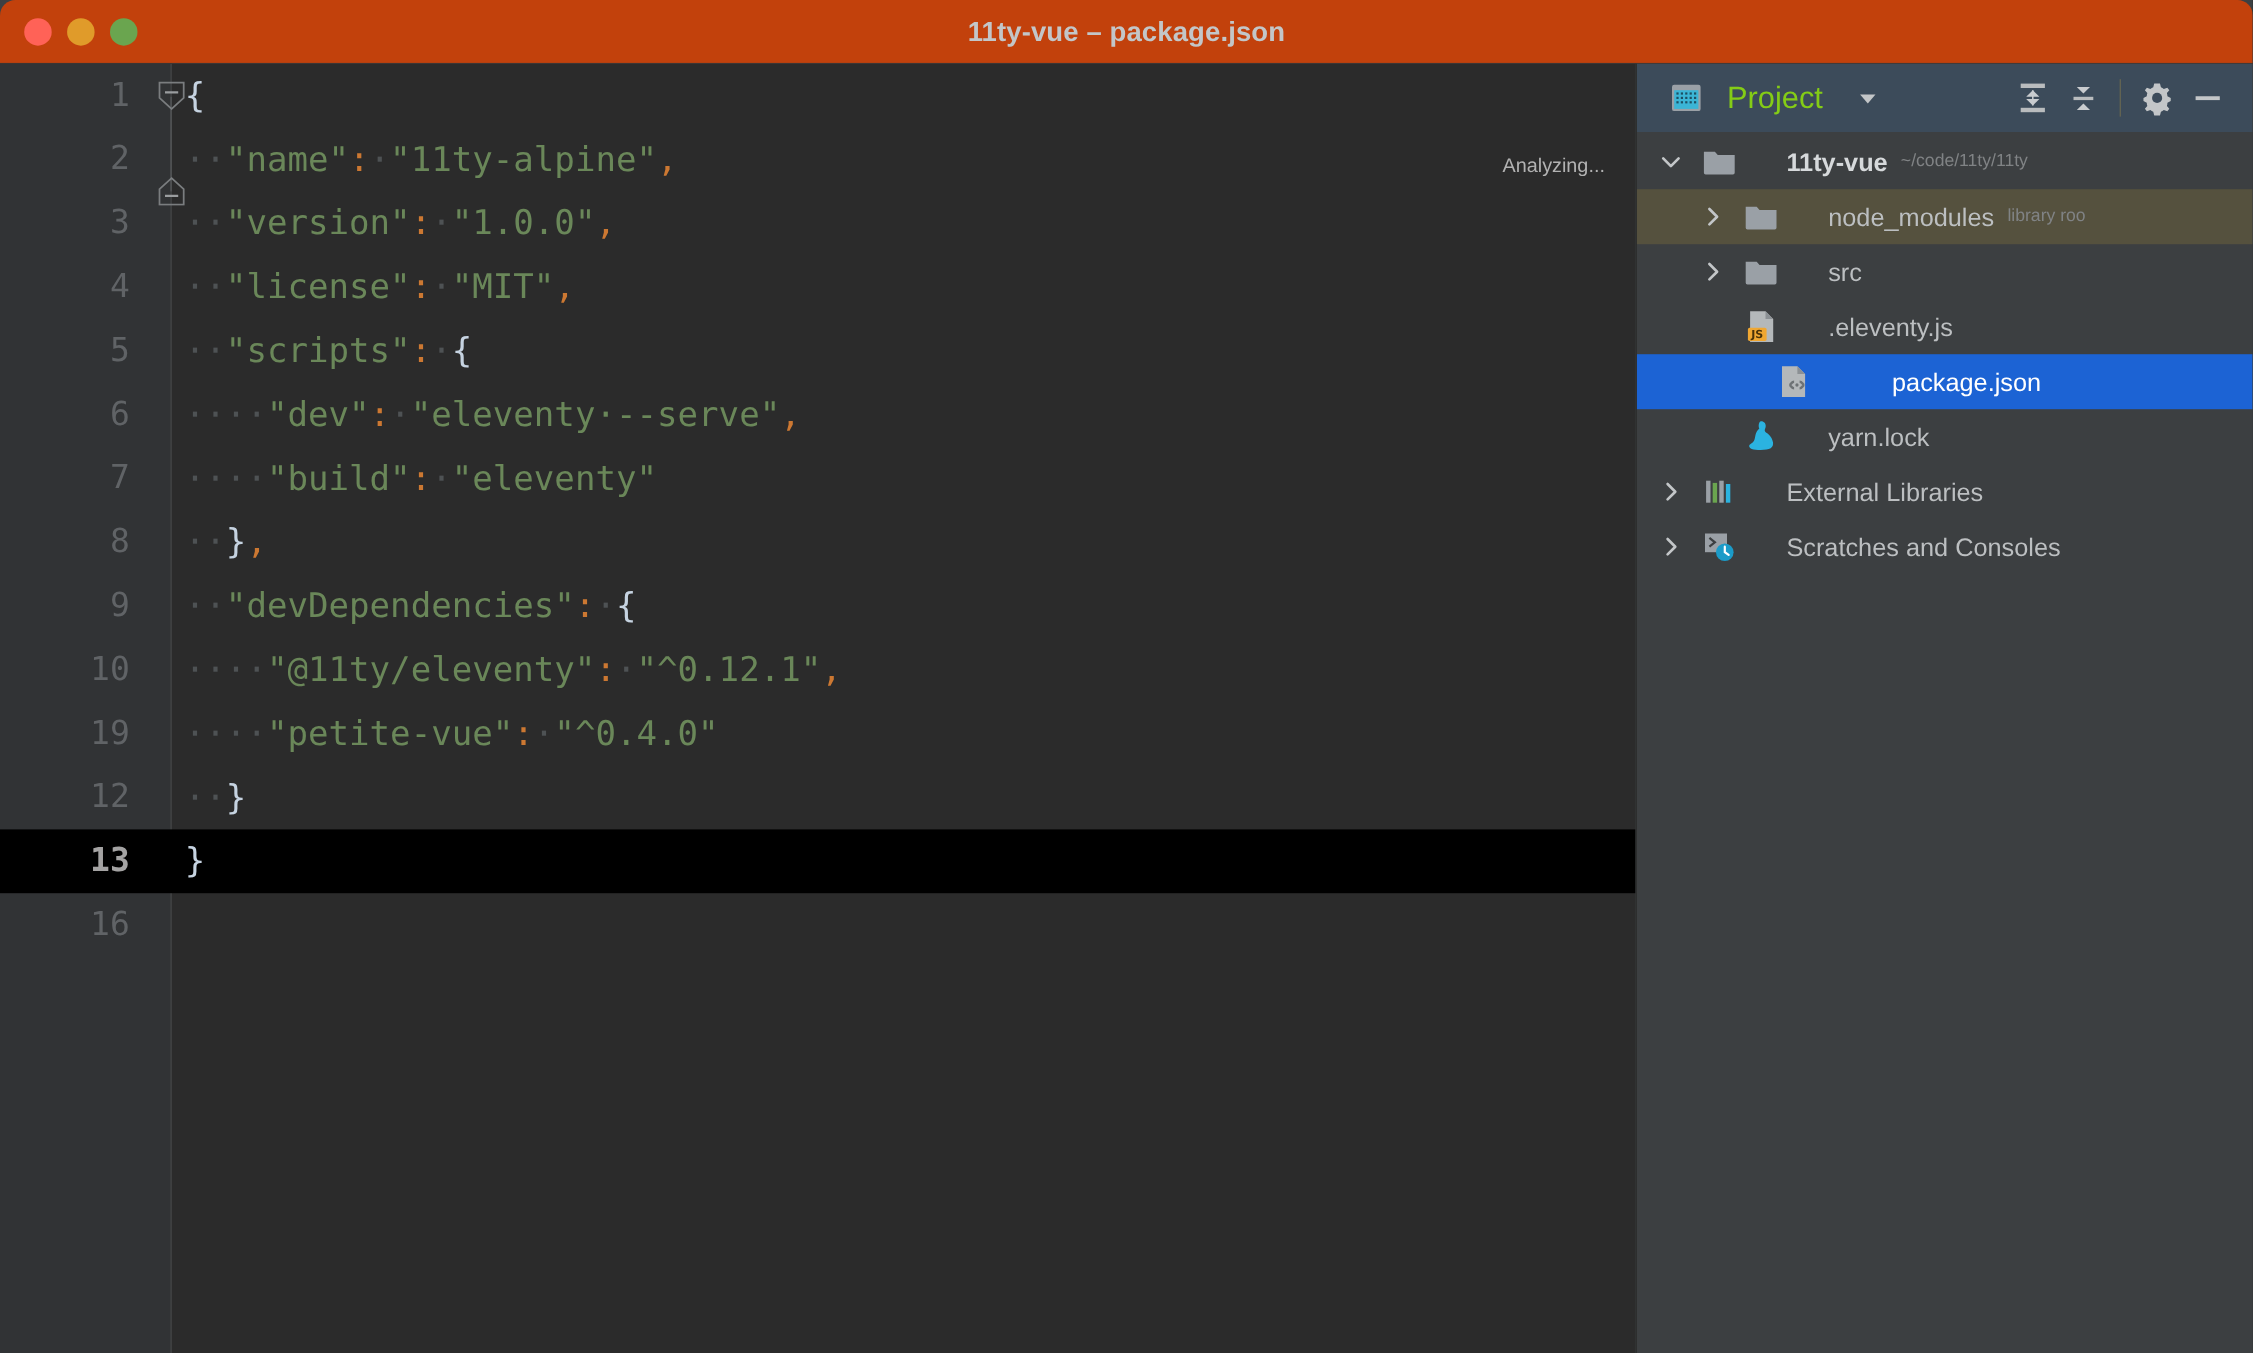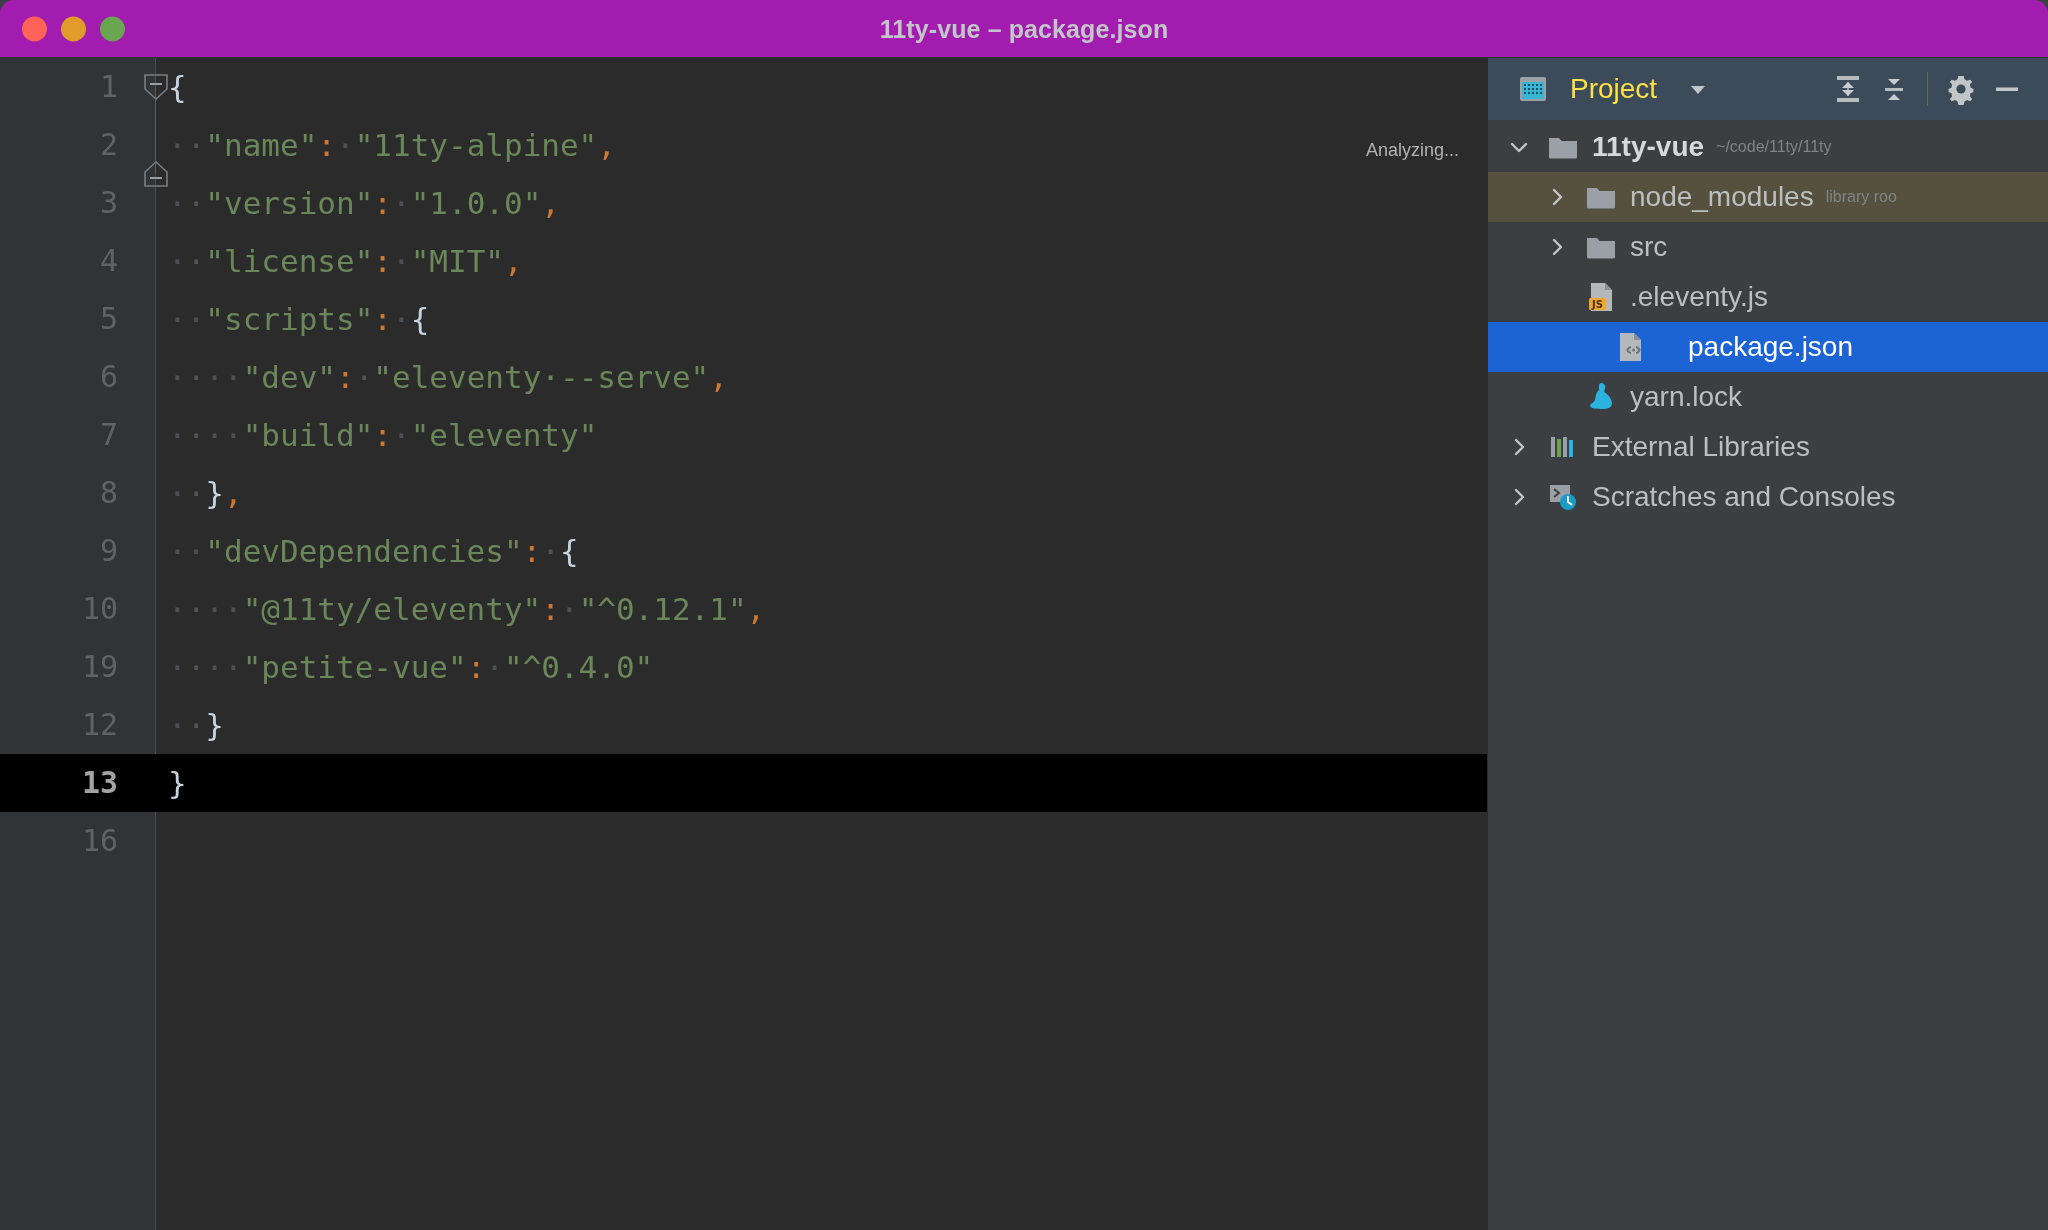--- a/index.html
+++ b/index.html
@@ -20,21 +20,21 @@
     background: #3c4043;
     overflow: hidden;
   }
 
   
   .titlebar {
     position: absolute;
     top: 0; left: 0;
     width: 2048px;
     height: 58px;
-    background: #a21caf;
+    background: #c2410c;
     border-top-left-radius: 14px;
     border-top-right-radius: 14px;
     display: flex;
     align-items: center;
     border-bottom: 1px solid #323538;
   }
   .traffic {
     position: absolute;
     left: 22px;
     top: 50%;
@@ -166,21 +166,21 @@
     position: relative;
     height: 62px;
     background: #3c4b5a;
     display: flex;
     align-items: center;
     padding-left: 22px;
     gap: 0px;
   }
   .panel-title {
     font-size: 28px;
-    color: #fde047;
+    color: #84cc16;
     margin-left: 14px;
     white-space: nowrap;
     user-select: none;
   }
   .hdr-icon {
     display: inline-flex;
     align-items: center;
     justify-content: center;
     width: 46px;
     height: 46px;
@@ -219,23 +219,24 @@
   }
   .row .ficon {
     width: 42px;
     flex: 0 0 auto;
     display: flex;
     align-items: center;
     justify-content: center;
     margin-right: 8px;
   }
   .row .label {
-    font-size: 28px;
+    font-size: 23px;
     color: #bcbfc1;
     user-select: none;
+    margin-left: 32px;
   }
   .row.root .label { font-weight: bold; color: #d6d9db; }
   .row.selected .label { color: #ffffff; }
   .row .hint {
     font-size: 16px;
     color: #808385;
     margin-left: 12px;
     user-select: none;
   }
   .indent-1 { padding-left: 8px; }

